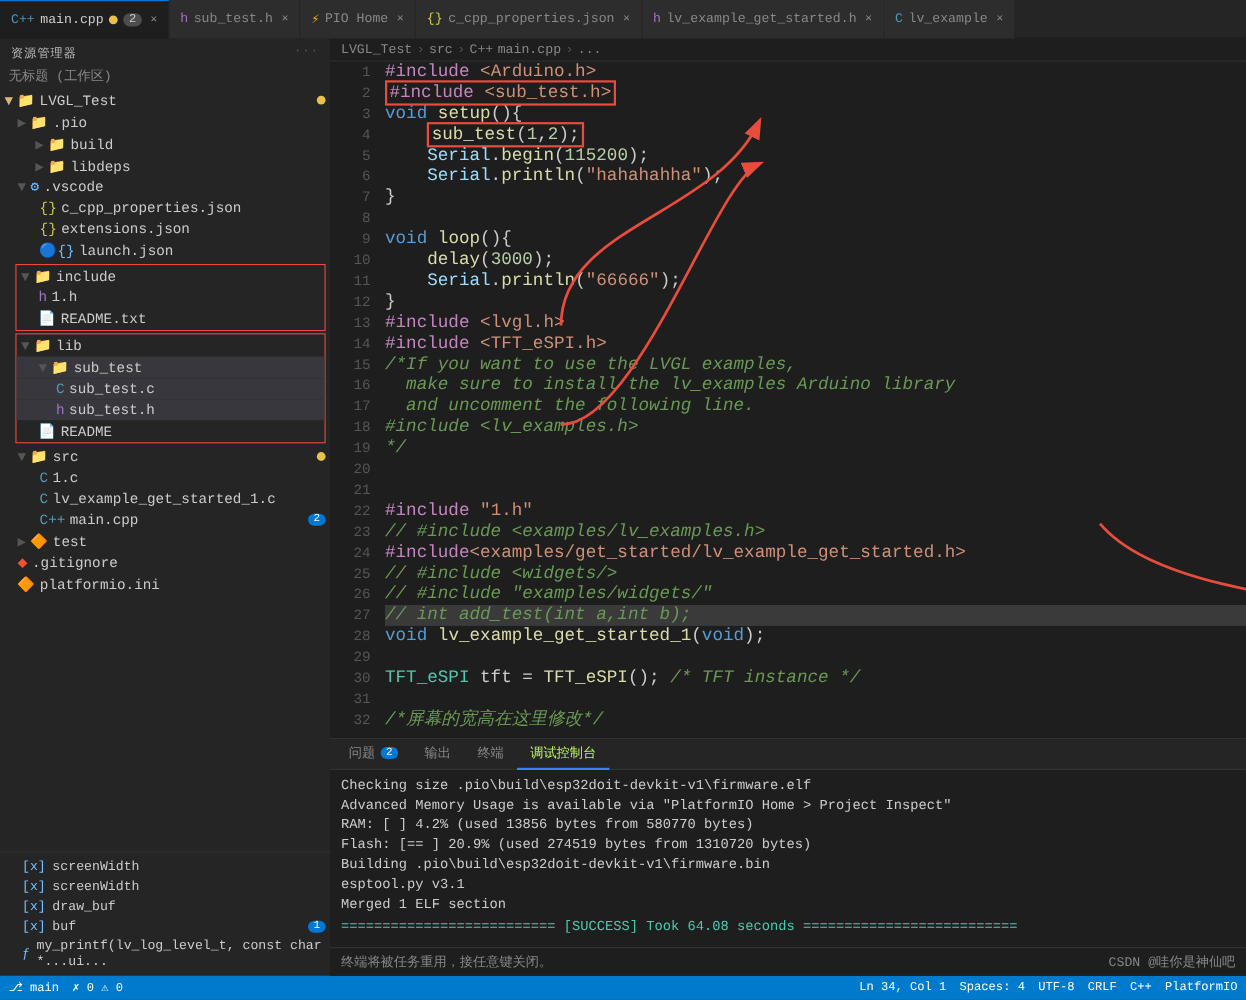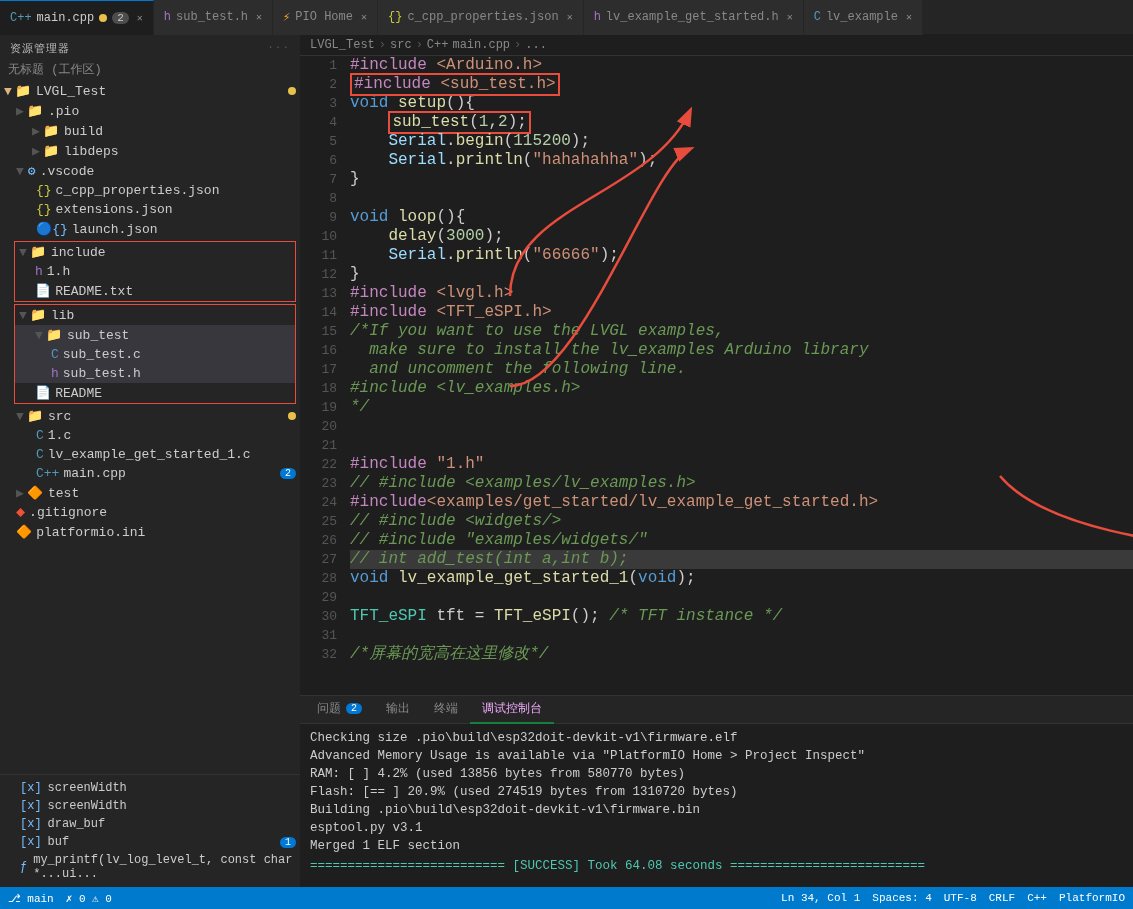--- a/index.html
+++ b/index.html
@@ -152,21 +152,21 @@
     .fn { color: #dcdcaa; }
     .str { color: #ce9178; }
     .num { color: #b5cea8; }
     .cmt { color: #6a9955; font-style: italic; }
     .inc { color: #ce9178; }
     .type { color: #4ec9b0; }
     .macro { color: #c586c0; }
 
     
     .terminal-panel {
-      height: 192px;
+      height: 216px;
       background: #1e1e1e;
       border-top: 1px solid #333;
       display: flex;
       flex-direction: column;
       flex-shrink: 0;
     }
     .terminal-tabs {
       display: flex;
       background: #252526;
       height: 28px;
@@ -180,22 +180,22 @@
       padding: 0 12px;
       height: 28px;
       display: flex;
       align-items: center;
       font-size: 12px;
       cursor: pointer;
       color: #888;
       border-bottom: 2px solid transparent;
     }
     .term-tab.active {
-      color: #f0abfc;
-      border-bottom: 2px solid #15803d;
+      color: #bef264;
+      border-bottom: 2px solid #3b82f6;
     }
     .term-badge {
       background: #0078d4;
       color: white;
       font-size: 10px;
       border-radius: 8px;
       padding: 0 5px;
       margin-left: 5px;
     }
     .terminal-content {
@@ -697,20 +697,24 @@
         <div class="terminal-content">
           <div>Checking size .pio\build\esp32doit-devkit-v1\firmware.elf</div>
           <div>Advanced Memory Usage is available via "PlatformIO Home &gt; Project Inspect"</div>
           <div>RAM:  [          ]   4.2% (used 13856 bytes from 580770 bytes)</div>
           <div>Flash: [==        ]  20.9% (used 274519 bytes from 1310720 bytes)</div>
           <div>Building .pio\build\esp32doit-devkit-v1\firmware.bin</div>
           <div>esptool.py v3.1</div>
           <div>Merged 1 ELF section</div>
           <div style="color:#4ec9b0; margin-top:2px;">========================== [SUCCESS] Took 64.08 seconds ==========================</div>
         </div>
+        <div class="terminal-footer">
+          <span>终端将被任务重用，接任意键关闭。</span>
+          <span>CSDN @哇你是神仙吧</span>
+        </div>
       </div>
     </div>
   </div>
 </div>
 
 <div class="status-bar">
   <span>⎇ main</span>
   <span>✗ 0  ⚠ 0</span>
   <div class="status-bar-right">
     <span>Ln 34, Col 1</span>

